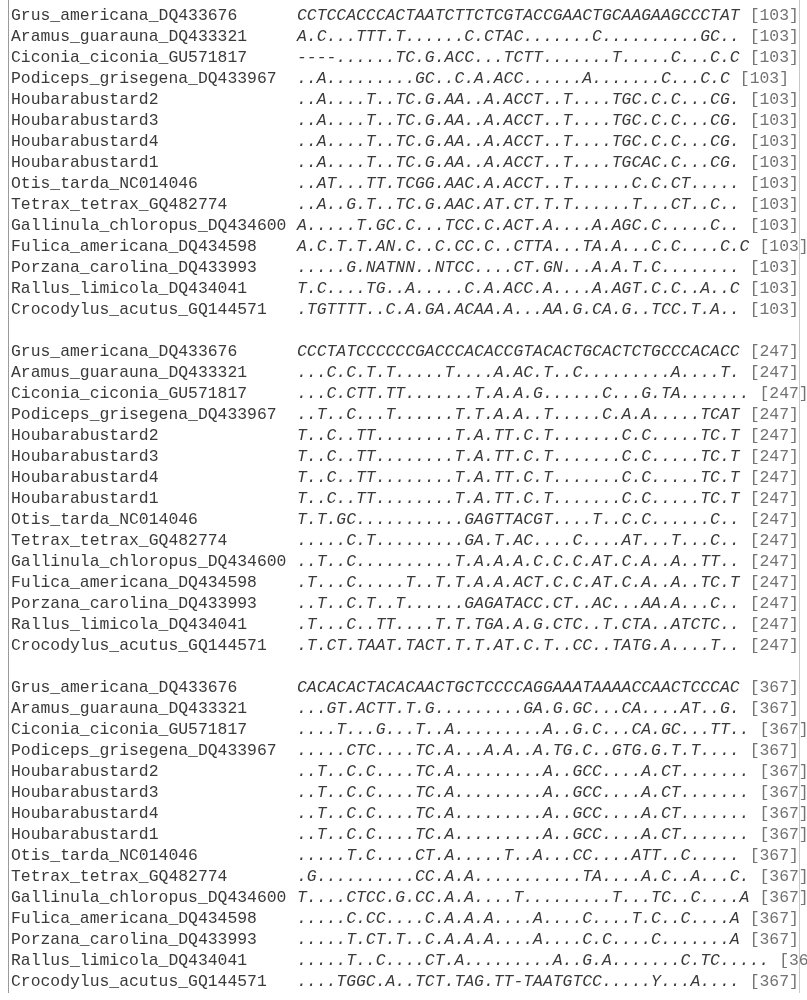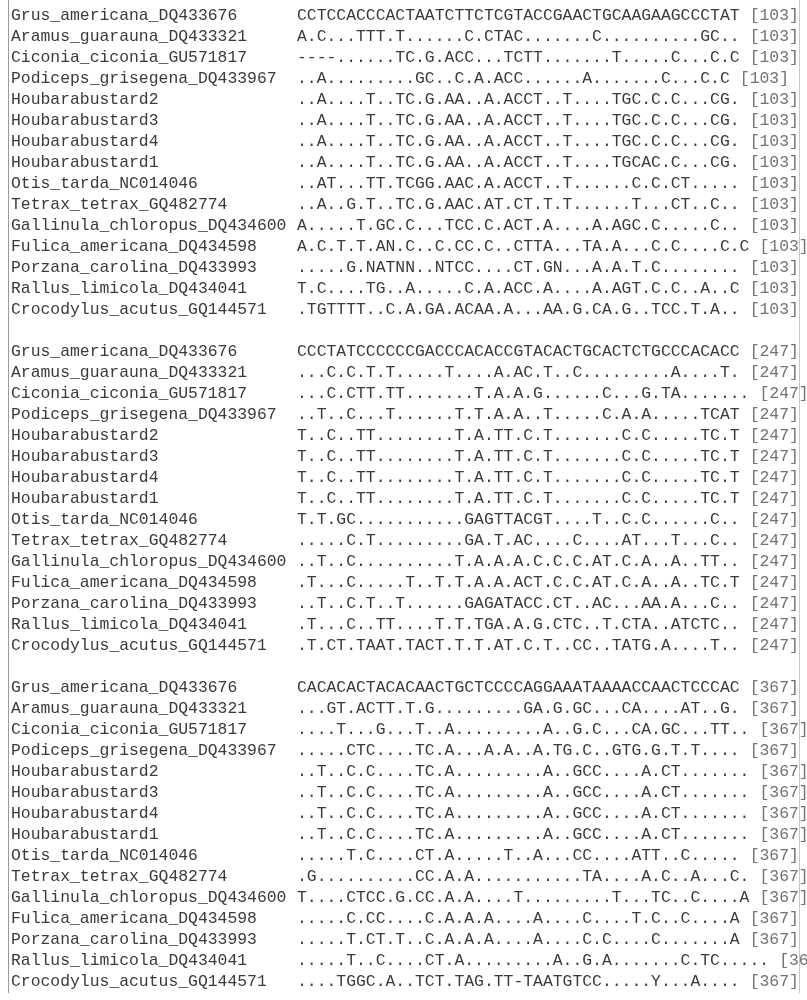--- a/index.html
+++ b/index.html
@@ -12,20 +12,20 @@
   .alignment {
     position: absolute; left: 11px; top: 5px;
     font-family: "Liberation Mono", "DejaVu Sans Mono", monospace;
     font-size: 16.4px; line-height: 21px; color: #3a3a3a;
     white-space: pre;
   }
   .block { margin: 0; }
   .block + .block { margin-top: 21px; }
   .row { height: 21px; display: flex; }
   .name { width: 286px; flex: 0 0 286px; overflow: hidden; }
-  .seq { flex: 0 0 auto; }
+  .seq { flex: 0 0 auto; font-style: italic; }
   .pos { margin-left: 10px; color: #737373; }
 </style>
 </head>
 <body>
 
 <div class="frame"></div>
 <div class="alignment" id="alignment"><div class="block"><div class="row"><span class="name">Grus_americana_DQ433676</span><span class="seq">CCTCCACCCACTAATCTTCTCGTACCGAACTGCAAGAAGCCCTAT</span><span class="pos">[103]</span></div><div class="row"><span class="name">Aramus_guarauna_DQ433321</span><span class="seq">A.C...TTT.T......C.CTAC.......C..........GC..</span><span class="pos">[103]</span></div><div class="row"><span class="name">Ciconia_ciconia_GU571817</span><span class="seq">----......TC.G.ACC...TCTT.......T.....C...C.C</span><span class="pos">[103]</span></div><div class="row"><span class="name">Podiceps_grisegena_DQ433967</span><span class="seq">..A.........GC..C.A.ACC......A.......C...C.C</span><span class="pos">[103]</span></div><div class="row"><span class="name">Houbarabustard2</span><span class="seq">..A....T..TC.G.AA..A.ACCT..T....TGC.C.C...CG.</span><span class="pos">[103]</span></div><div class="row"><span class="name">Houbarabustard3</span><span class="seq">..A....T..TC.G.AA..A.ACCT..T....TGC.C.C...CG.</span><span class="pos">[103]</span></div><div class="row"><span class="name">Houbarabustard4</span><span class="seq">..A....T..TC.G.AA..A.ACCT..T....TGC.C.C...CG.</span><span class="pos">[103]</span></div><div class="row"><span class="name">Houbarabustard1</span><span class="seq">..A....T..TC.G.AA..A.ACCT..T....TGCAC.C...CG.</span><span class="pos">[103]</span></div><div class="row"><span class="name">Otis_tarda_NC014046</span><span class="seq">..AT...TT.TCGG.AAC.A.ACCT..T......C.C.CT.....</span><span class="pos">[103]</span></div><div class="row"><span class="name">Tetrax_tetrax_GQ482774</span><span class="seq">..A..G.T..TC.G.AAC.AT.CT.T.T......T...CT..C..</span><span class="pos">[103]</span></div><div class="row"><span class="name">Gallinula_chloropus_DQ434600</span><span class="seq">A.....T.GC.C...TCC.C.ACT.A....A.AGC.C.....C..</span><span class="pos">[103]</span></div><div class="row"><span class="name">Fulica_americana_DQ434598</span><span class="seq">A.C.T.T.AN.C..C.CC.C..CTTA...TA.A...C.C....C.C</span><span class="pos">[103]</span></div><div class="row"><span class="name">Porzana_carolina_DQ433993</span><span class="seq">.....G.NATNN..NTCC....CT.GN...A.A.T.C........</span><span class="pos">[103]</span></div><div class="row"><span class="name">Rallus_limicola_DQ434041</span><span class="seq">T.C....TG..A.....C.A.ACC.A....A.AGT.C.C..A..C</span><span class="pos">[103]</span></div><div class="row"><span class="name">Crocodylus_acutus_GQ144571</span><span class="seq">.TGTTTT..C.A.GA.ACAA.A...AA.G.CA.G..TCC.T.A..</span><span class="pos">[103]</span></div></div><div class="block"><div class="row"><span class="name">Grus_americana_DQ433676</span><span class="seq">CCCTATCCCCCCGACCCACACCGTACACTGCACTCTGCCCACACC</span><span class="pos">[247]</span></div><div class="row"><span class="name">Aramus_guarauna_DQ433321</span><span class="seq">...C.C.T.T.....T....A.AC.T..C.........A....T.</span><span class="pos">[247]</span></div><div class="row"><span class="name">Ciconia_ciconia_GU571817</span><span class="seq">...C.CTT.TT.......T.A.A.G......C...G.TA.......</span><span class="pos">[247]</span></div><div class="row"><span class="name">Podiceps_grisegena_DQ433967</span><span class="seq">..T..C...T......T.T.A.A..T.....C.A.A.....TCAT</span><span class="pos">[247]</span></div><div class="row"><span class="name">Houbarabustard2</span><span class="seq">T..C..TT........T.A.TT.C.T.......C.C.....TC.T</span><span class="pos">[247]</span></div><div class="row"><span class="name">Houbarabustard3</span><span class="seq">T..C..TT........T.A.TT.C.T.......C.C.....TC.T</span><span class="pos">[247]</span></div><div class="row"><span class="name">Houbarabustard4</span><span class="seq">T..C..TT........T.A.TT.C.T.......C.C.....TC.T</span><span class="pos">[247]</span></div><div class="row"><span class="name">Houbarabustard1</span><span class="seq">T..C..TT........T.A.TT.C.T.......C.C.....TC.T</span><span class="pos">[247]</span></div><div class="row"><span class="name">Otis_tarda_NC014046</span><span class="seq">T.T.GC...........GAGTTACGT....T..C.C......C..</span><span class="pos">[247]</span></div><div class="row"><span class="name">Tetrax_tetrax_GQ482774</span><span class="seq">.....C.T.........GA.T.AC....C....AT...T...C..</span><span class="pos">[247]</span></div><div class="row"><span class="name">Gallinula_chloropus_DQ434600</span><span class="seq">..T..C..........T.A.A.A.C.C.C.AT.C.A..A..TT..</span><span class="pos">[247]</span></div><div class="row"><span class="name">Fulica_americana_DQ434598</span><span class="seq">.T...C.....T..T.T.A.A.ACT.C.C.AT.C.A..A..TC.T</span><span class="pos">[247]</span></div><div class="row"><span class="name">Porzana_carolina_DQ433993</span><span class="seq">..T..C.T..T......GAGATACC.CT..AC...AA.A...C..</span><span class="pos">[247]</span></div><div class="row"><span class="name">Rallus_limicola_DQ434041</span><span class="seq">.T...C..TT....T.T.TGA.A.G.CTC..T.CTA..ATCTC..</span><span class="pos">[247]</span></div><div class="row"><span class="name">Crocodylus_acutus_GQ144571</span><span class="seq">.T.CT.TAAT.TACT.T.T.AT.C.T..CC..TATG.A....T..</span><span class="pos">[247]</span></div></div><div class="block"><div class="row"><span class="name">Grus_americana_DQ433676</span><span class="seq">CACACACTACACAACTGCTCCCCAGGAAATAAAACCAACTCCCAC</span><span class="pos">[367]</span></div><div class="row"><span class="name">Aramus_guarauna_DQ433321</span><span class="seq">...GT.ACTT.T.G.........GA.G.GC...CA....AT..G.</span><span class="pos">[367]</span></div><div class="row"><span class="name">Ciconia_ciconia_GU571817</span><span class="seq">....T...G...T..A.........A..G.C...CA.GC...TT..</span><span class="pos">[367]</span></div><div class="row"><span class="name">Podiceps_grisegena_DQ433967</span><span class="seq">.....CTC....TC.A...A.A..A.TG.C..GTG.G.T.T....</span><span class="pos">[367]</span></div><div class="row"><span class="name">Houbarabustard2</span><span class="seq">..T..C.C....TC.A.........A..GCC....A.CT.......</span><span class="pos">[367]</span></div><div class="row"><span class="name">Houbarabustard3</span><span class="seq">..T..C.C....TC.A.........A..GCC....A.CT.......</span><span class="pos">[367]</span></div><div class="row"><span class="name">Houbarabustard4</span><span class="seq">..T..C.C....TC.A.........A..GCC....A.CT.......</span><span class="pos">[367]</span></div><div class="row"><span class="name">Houbarabustard1</span><span class="seq">..T..C.C....TC.A.........A..GCC....A.CT.......</span><span class="pos">[367]</span></div><div class="row"><span class="name">Otis_tarda_NC014046</span><span class="seq">.....T.C....CT.A.....T..A...CC....ATT..C.....</span><span class="pos">[367]</span></div><div class="row"><span class="name">Tetrax_tetrax_GQ482774</span><span class="seq">.G..........CC.A.A...........TA....A.C..A...C.</span><span class="pos">[367]</span></div><div class="row"><span class="name">Gallinula_chloropus_DQ434600</span><span class="seq">T....CTCC.G.CC.A.A....T.........T...TC..C....A</span><span class="pos">[367]</span></div><div class="row"><span class="name">Fulica_americana_DQ434598</span><span class="seq">.....C.CC....C.A.A.A....A....C....T.C..C....A</span><span class="pos">[367]</span></div><div class="row"><span class="name">Porzana_carolina_DQ433993</span><span class="seq">.....T.CT.T..C.A.A.A....A....C.C....C.......A</span><span class="pos">[367]</span></div><div class="row"><span class="name">Rallus_limicola_DQ434041</span><span class="seq">.....T..C....CT.A.........A..G.A.......C.TC.....</span><span class="pos">[367]</span></div><div class="row"><span class="name">Crocodylus_acutus_GQ144571</span><span class="seq">....TGGC.A..TCT.TAG.TT-TAATGTCC.....Y...A....</span><span class="pos">[367]</span></div></div></div>
 
 </body></html>

